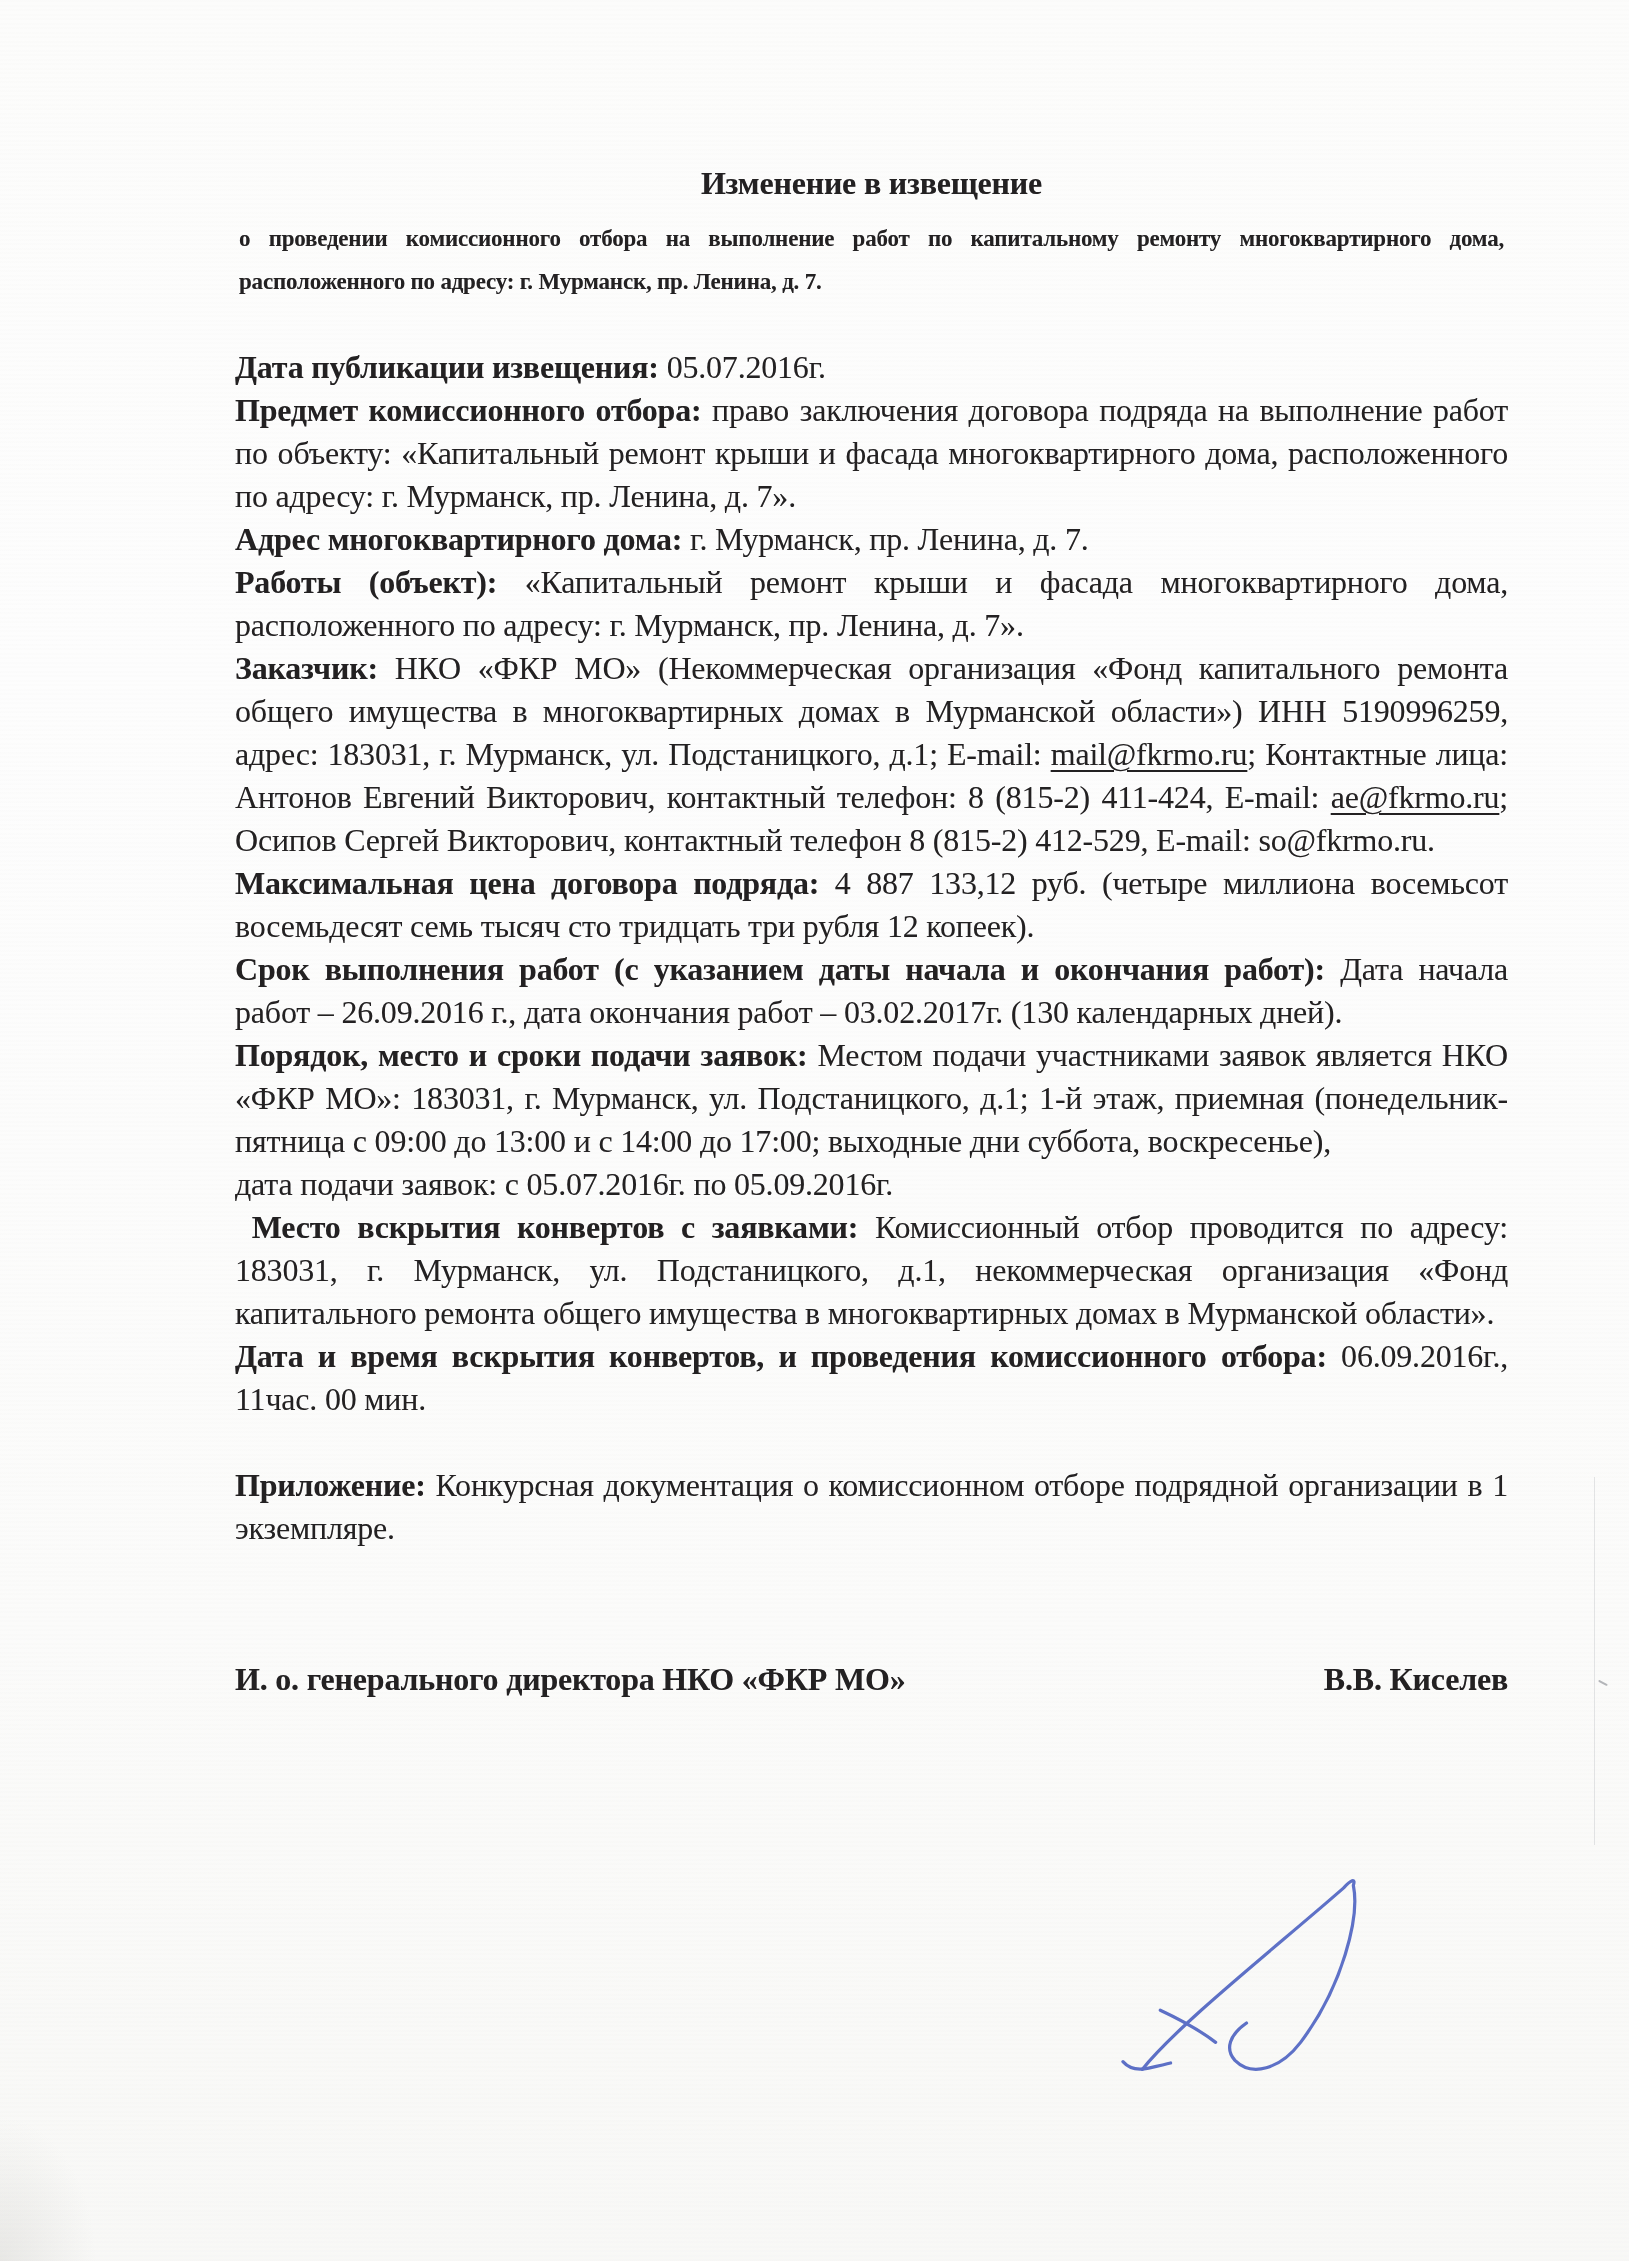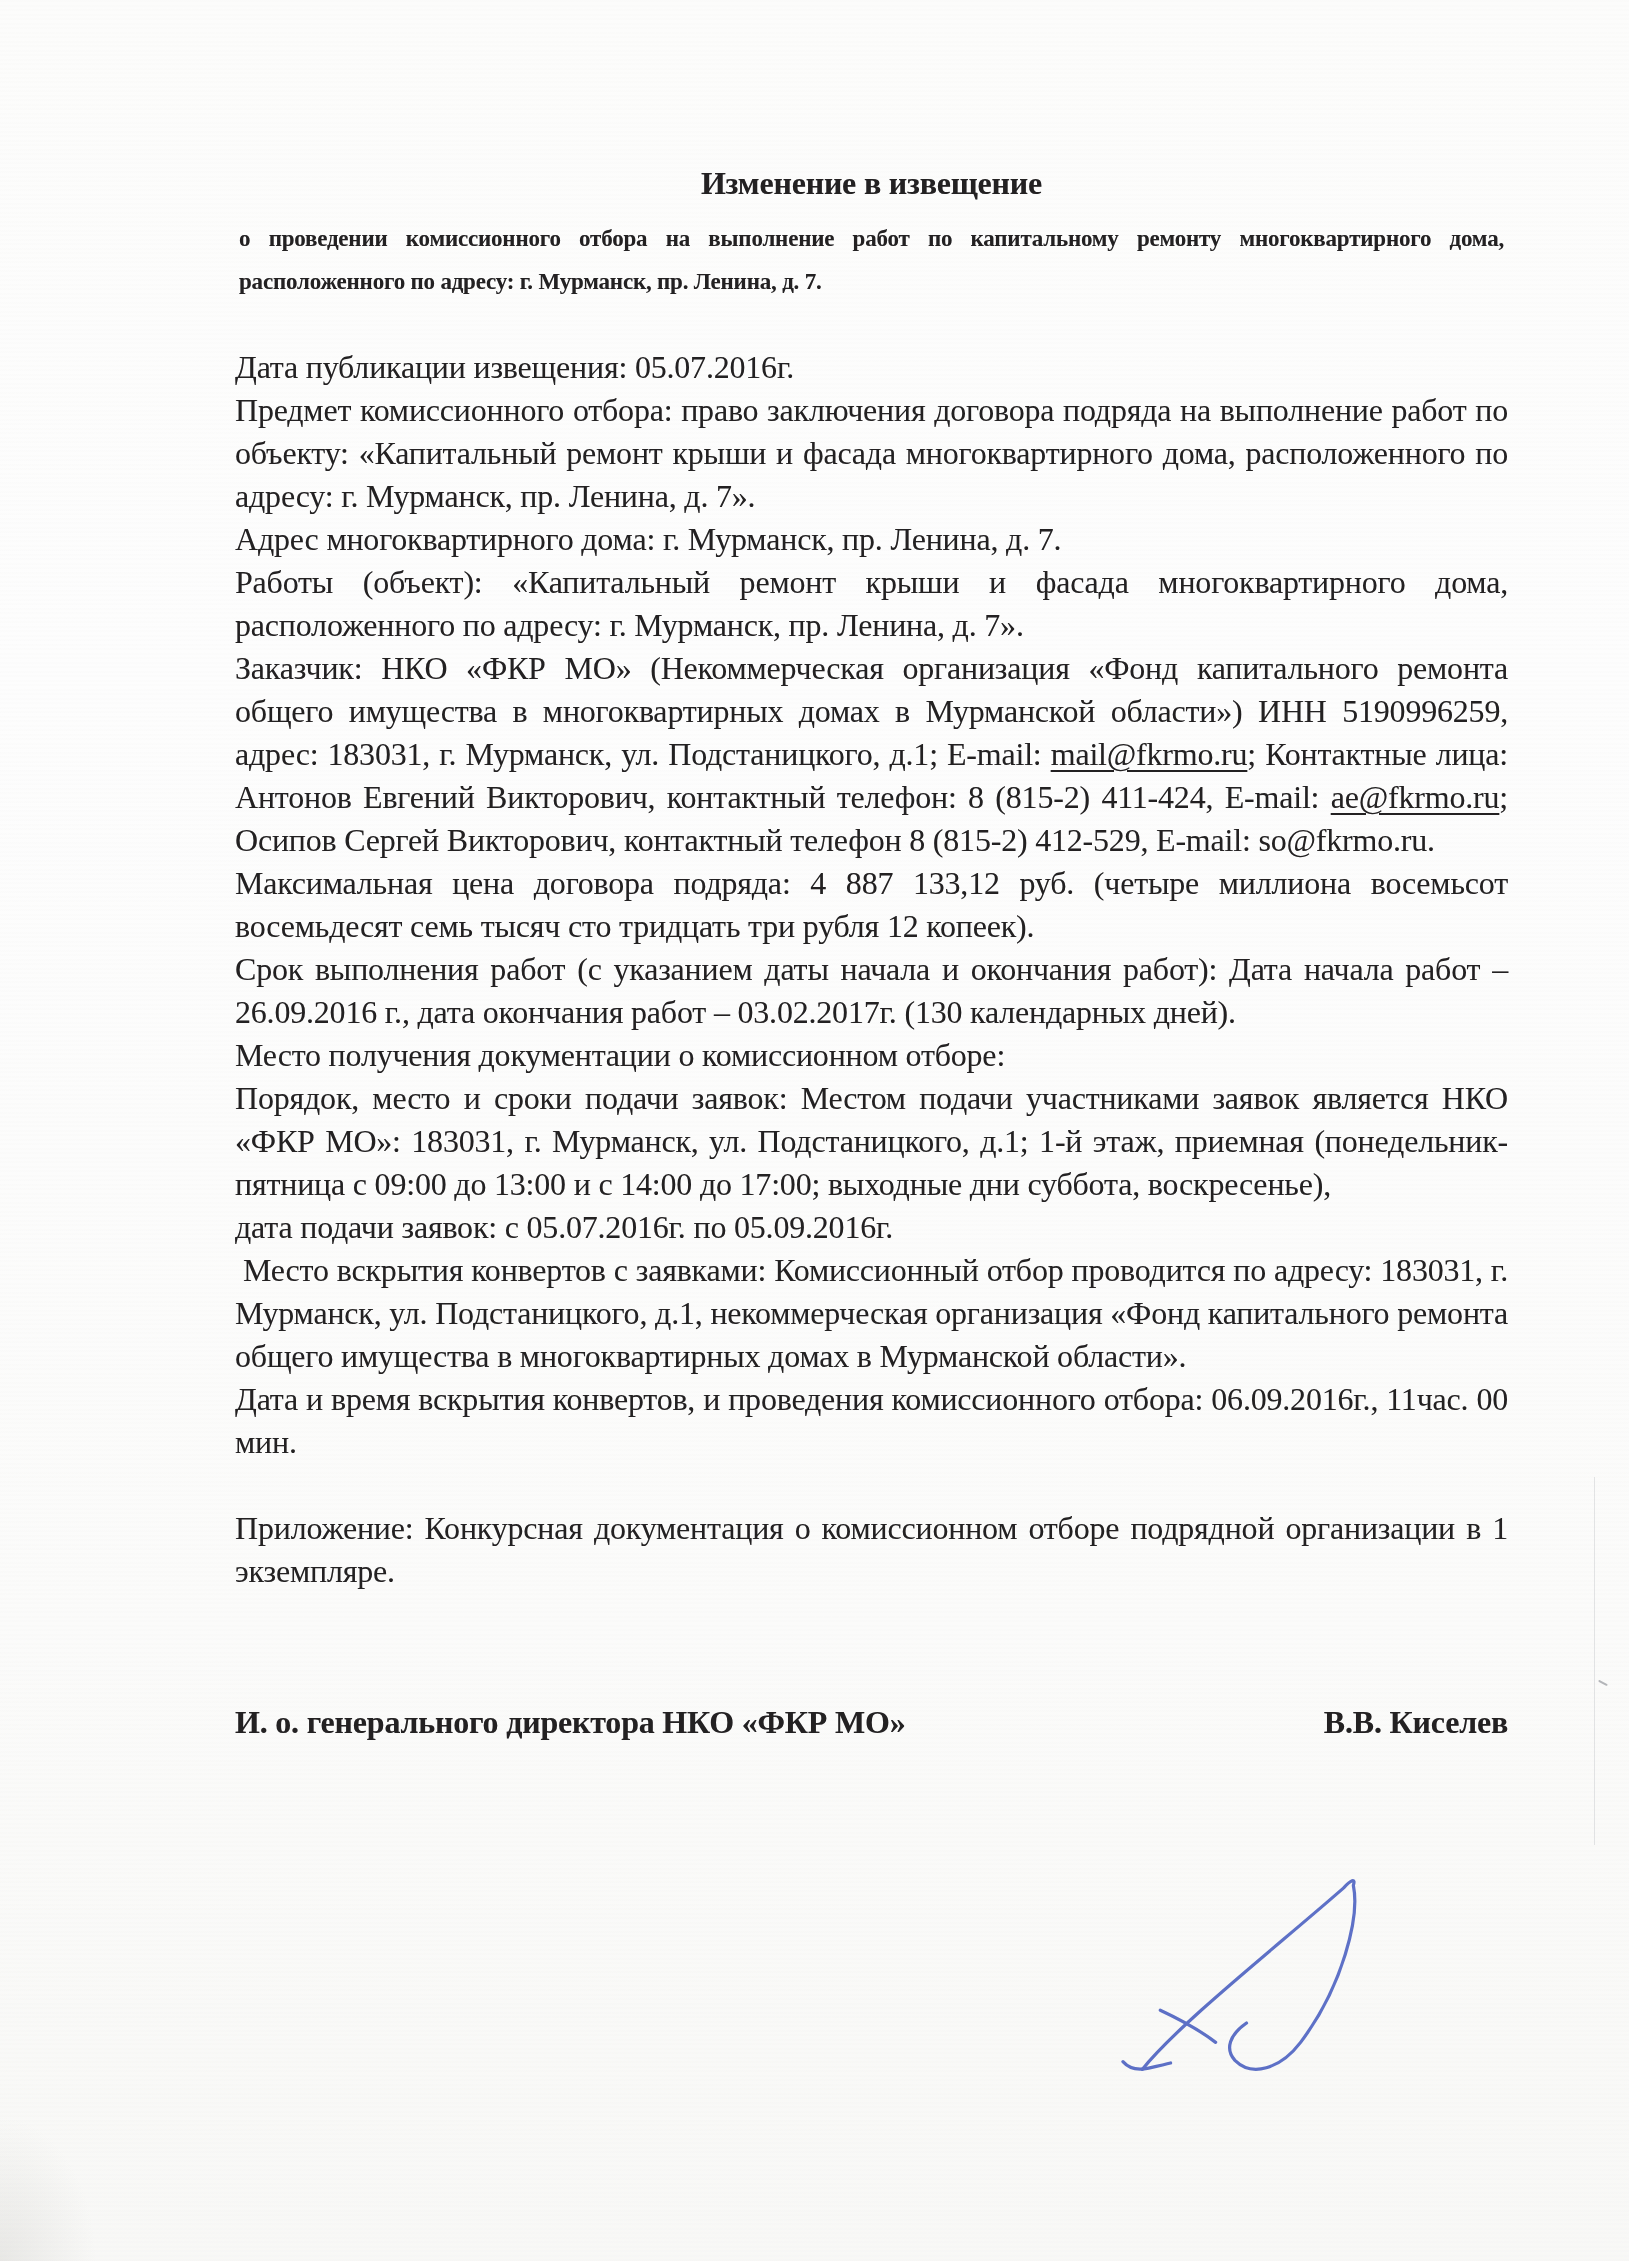--- a/index.html
+++ b/index.html
@@ -24,21 +24,21 @@
     margin:4px;font-size:23px;line-height:43px;font-weight:bold;
     text-align:justify;letter-spacing:-0.2px;
     text-shadow:0 0 0.6px rgba(20,20,30,0.25);
   }
   .paras{margin-top:43px;}
   .para{
     margin:0;font-size:32px;line-height:43px;text-align:justify;
     letter-spacing:-0.2px;
     text-shadow:0 0 0.6px rgba(20,20,30,0.18);
   }
-  .para .b{font-weight:normal;margin-top:32px;}
+  .para .b{font-weight:bold;margin-top:32px;}
   .para .u{text-decoration:underline;text-underline-offset:4.5px;text-decoration-thickness:1.9px;}
   .sig-row{
     display:flex;justify-content:space-between;align-items:baseline;
     margin-top:108px;font-size:32px;line-height:43px;font-weight:bold;
     letter-spacing:-0.2px;text-shadow:0 0 0.6px rgba(20,20,30,0.22);
   }
   .signature-svg{
     position:absolute;left:1083px;top:1857px;width:309px;height:251px;
     pointer-events:none;
   }
@@ -62,21 +62,20 @@
   <h1 class="doc-title">Изменение в извещение</h1>
   <div class="doc-subtitle">о проведении комиссионного отбора на выполнение работ по капитальному ремонту многоквартирного дома, расположенного по адресу: г. Мурманск, пр. Ленина, д. 7.</div>
   <div class="paras">
       <p class="para"><span class="b">Дата публикации извещения:</span><span> 05.07.2016г.</span></p>
       <p class="para"><span class="b">Предмет комиссионного отбора:</span><span> право заключения договора подряда на выполнение работ по объекту: «Капитальный ремонт крыши и фасада многоквартирного дома, расположенного по адресу: г. Мурманск, пр. Ленина, д. 7».</span></p>
       <p class="para"><span class="b">Адрес многоквартирного дома:</span><span> г. Мурманск, пр. Ленина, д. 7.</span></p>
       <p class="para"><span class="b">Работы (объект):</span><span> «Капитальный ремонт крыши и фасада многоквартирного дома, расположенного по адресу: г. Мурманск, пр. Ленина, д. 7».</span></p>
       <p class="para"><span class="b">Заказчик:</span><span> НКО «ФКР МО» (Некоммерческая организация «Фонд капитального ремонта общего имущества в многоквартирных домах в Мурманской области») ИНН 5190996259, адрес: 183031, г. Мурманск, ул. Подстаницкого, д.1; E-mail: </span><span class="u">mail@fkrmo.ru</span><span>; Контактные лица: Антонов Евгений Викторович, контактный телефон: 8 (815-2) 411-424, E-mail: </span><span class="u">ae@fkrmo.ru</span><span>; Осипов Сергей Викторович, контактный телефон 8 (815-2) 412-529, E-mail: so@fkrmo.ru.</span></p>
       <p class="para"><span class="b">Максимальная цена договора подряда:</span><span> 4 887 133,12 руб. (четыре миллиона восемьсот восемьдесят семь тысяч сто тридцать три рубля 12 копеек).</span></p>
       <p class="para"><span class="b">Срок выполнения работ (с указанием даты начала и окончания работ):</span><span> Дата начала работ – 26.09.2016 г., дата окончания работ – 03.02.2017г. (130 календарных дней).</span></p>
-      <p class="para"><span class="b">Место получения документации о комиссионном отборе:</span></p>
       <p class="para"><span class="b">Порядок, место и сроки подачи заявок:</span><span> Местом подачи участниками заявок является НКО «ФКР МО»: 183031, г. Мурманск, ул. Подстаницкого, д.1; 1-й этаж, приемная (понедельник- пятница с 09:00 до 13:00 и с 14:00 до 17:00; выходные дни суббота, воскресенье),</span></p>
       <p class="para"><span>дата подачи заявок: с 05.07.2016г. по 05.09.2016г.</span></p>
       <p class="para"><span class="b">&nbsp;Место вскрытия конвертов с заявками:</span><span> Комиссионный отбор проводится по адресу: 183031, г. Мурманск, ул. Подстаницкого, д.1, некоммерческая организация «Фонд капитального ремонта общего имущества в многоквартирных домах в Мурманской области».</span></p>
       <p class="para"><span class="b">Дата и время вскрытия конвертов, и проведения комиссионного отбора:</span><span> 06.09.2016г., 11час. 00 мин.</span></p>
       <p class="para" style="margin-top: 43px;"><span class="b">Приложение:</span><span> Конкурсная документация о комиссионном отборе подрядной организации в 1 экземпляре.</span></p>
     </div>
   <div class="sig-row">
     <span>И. о. генерального директора НКО «ФКР МО»</span>
     <span>В.В. Киселев</span>
   </div>

